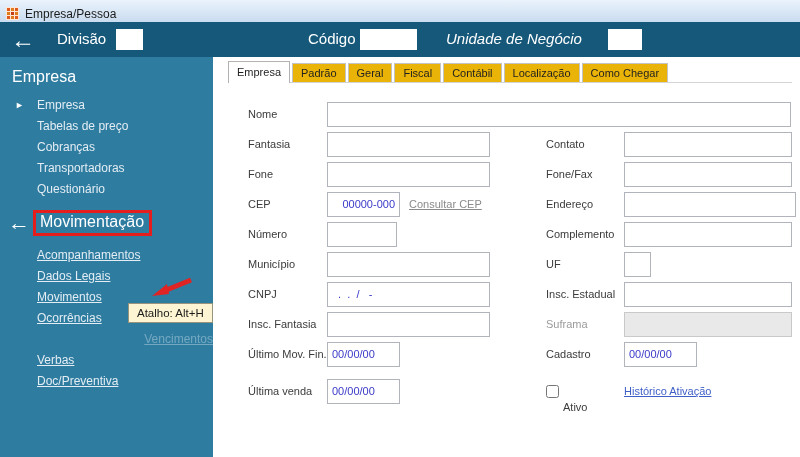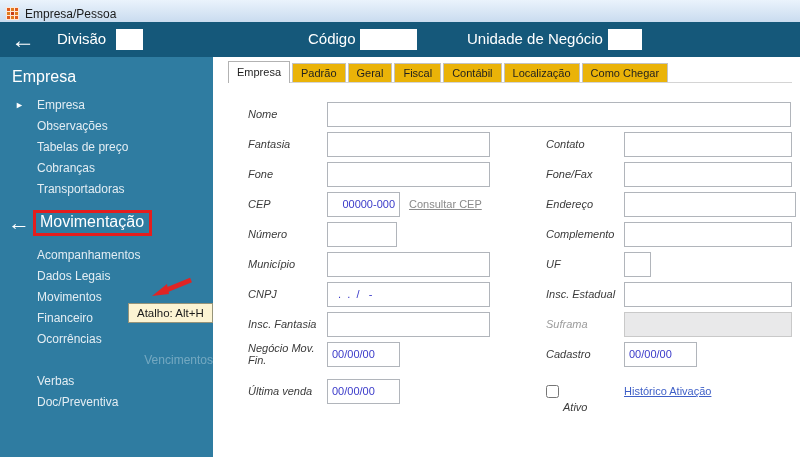--- a/index.html
+++ b/index.html
@@ -13,30 +13,30 @@
   .app-icon { width:13px; height:13px; margin-left:6px; }
   .titlebar-text { font-size:12px; color:#1b1b1b; margin-left:6px; }
 
   
   .appbar { position:absolute; left:0; top:22px; width:800px; height:35px; background:#15587a; }
   .appbar .back { position:absolute; left:11px; top:2px; color:#fff; font-size:24px; font-weight:bold; cursor:pointer; line-height:31px;}
   .appbar label { position:absolute; top:8px; color:#fff; font-size:15px; }
   .appbar input { position:absolute; top:7px; height:21px; border:none; background:#fff; font-size:13px; padding:0 3px; }
   #lbl-divisao{ left:57px; }  #inp-divisao{ left:116px; width:27px; }
   #lbl-codigo{ left:308px; }  #inp-codigo{ left:360px; width:57px; }
-  #lbl-unidade{ left:467px; } #inp-unidade{ left:608px; width:34px; }
+  #lbl-unidade{ left:446px;font-style:italic; } #inp-unidade{ left:608px; width:34px; }
 
   
   .sidebar { position:absolute; left:0; top:57px; width:213px; height:400px; background:#2f7ca1; }
   .sec-title { color:#ffffff; font-size:16px; margin:11px 0 0 12px; }
   .nav-list { margin-top:9px; }
   .nav-item { position:relative; height:21px; line-height:21px; padding-left:37px;
     color:#e3edf3; font-size:12px; cursor:pointer; white-space:nowrap; }
   .nav-item .tri { position:absolute; left:15px; top:0; color:#fff; font-size:9px; }
-  .sec2 .nav-item { }
+  .sec2 .nav-item { text-decoration:underline; }
   .nav-item.disabled { color:rgba(225,238,245,0.38); cursor:default;text-align:right; }
   .sec2-head { position:relative; margin-top:8px; height:30px; display:flex; align-items:center; }
   .sec2-head .back2 { color:#fff; font-size:22px; font-weight:bold; margin-left:8px; cursor:pointer; }
   .redbox { border:3px solid #e51d1d; color:#fff; font-size:16px; padding:0 5px 2px 4px; margin-left:3px; }
 
   
   .anno-arrow { position:absolute; left:149px; top:277px; width:44px; height:22px; pointer-events:none; }
   .tooltip { position:absolute; left:128px; top:303px; background:#fcf4d3; border:1px solid #96947a;
     font-size:11.5px; color:#1a1a1a; padding:3px 8px 3px 8px; white-space:nowrap;text-align:center; }
 
@@ -45,21 +45,21 @@
   .tabstrip { position:absolute; left:15px; top:5px; right:8px; display:flex; align-items:flex-end;
     border-bottom:1px solid #d4d4d4; height:21px; }
   .tab { font-size:11px; color:#1f1f1f; background:#eab308; border:1px solid #c3c3c3;
     padding:3px 8px 3px 8px; margin-right:2px; border-bottom:none; cursor:pointer; position:relative; }
   .tab.active { background:#fff; margin-bottom:-1px; padding-bottom:5px; padding-top:4px;
     border-color:#b2b2b2; z-index:2; }
 
   
   .formpanel { position:absolute; left:15px; top:26px; right:5px; bottom:4px; padding:16px 0 0 20px; background:#fff; }
   .frow { display:grid; grid-template-columns:79px 219px 78px 1fr; align-items:center; height:30px; }
-  .flabel { font-size:11px; color:#3b3b3b;font-style:italic; }
+  .flabel { font-size:11px; color:#3b3b3b; }
   .flabel.disabled { color:#9b9b9b; }
   .tbox { height:25px; border:1px solid #b1b5bb; background:#fff; font-size:11px; padding:0 4px;
     font-family:"Liberation Sans", sans-serif; color:#222; }
   .tbox:disabled { background:#e9e9ea; border-color:#c9c9c9; }
   .blue { color:#3a3ac9; }
   .alignright { text-align:right; }
   .w-nome{ width:464px; } .w-l{ width:163px; } .w-r{ width:168px; } .w-end{ width:172px; }
   .w-date{ width:73px; } .w-num{ width:70px; } .w-uf{ width:27px; }
   .graylink { font-size:11px; color:#8a8a8a; text-decoration:underline; margin-left:9px; cursor:pointer; }
   .bluelink { font-size:11px; color:#3e5fc7; text-decoration:underline; cursor:pointer; }
@@ -98,37 +98,36 @@
     <input id="inp-unidade" type="text" value="" style="">
   </div>
 
   <div class="sidebar">
     <div class="sec-title">Empresa</div>
     <div class="nav-list">
       <div class="nav-item">
         <span class="tri">►</span>
         <span>Empresa</span>
       </div>
-      <div class="nav-item"><span>Observações</span></div>
       <div class="nav-item"><span>Tabelas de preço</span></div>
       <div class="nav-item"><span>Cobranças</span></div>
       <div class="nav-item"><span>Transportadoras</span></div>
+      <div class="nav-item"><span>Questionário</span></div>
     </div>
 
     <div class="sec2-head">
       <span class="back2">←</span>
       <span class="redbox">
         <span>Movimentação</span>
       </span>
     </div>
     <div class="nav-list sec2" style="margin-top:7px;">
       <div class="nav-item"><span>Acompanhamentos</span></div>
       <div class="nav-item"><span>Dados Legais</span></div>
       <div class="nav-item"><span>Movimentos</span></div>
-      <div class="nav-item"><span>Financeiro</span></div>
       <div class="nav-item"><span>Ocorrências</span></div>
       <div class="nav-item disabled"><span>Vencimentos</span></div>
       <div class="nav-item"><span>Verbas</span></div>
       <div class="nav-item"><span>Doc/Preventiva</span></div>
     </div>
   </div>
 
   <svg class="anno-arrow" viewBox="0 0 44 22">
     <path d="M42 3 L15 14" stroke="#e02424" stroke-width="5" fill="none"></path>
     <polygon points="3,19 18,7 20,17" fill="#e02424"></polygon>
@@ -199,21 +198,21 @@
       </div>
 
       <div class="frow">
         <span class="flabel">Insc. Fantasia</span>
         <input class="tbox w-l" type="text" value="" style="">
         <span class="flabel disabled">Suframa</span>
         <input class="tbox w-r" type="text" disabled="" value="" style="">
       </div>
 
       <div class="frow">
-        <span class="flabel">Negócio Mov. Fin.</span>
+        <span class="flabel">Último Mov. Fin.</span>
         <input class="tbox w-date blue" type="text" value="00/00/00" style="">
         <span class="flabel">Cadastro</span>
         <input class="tbox w-date blue" type="text" value="00/00/00" style="">
       </div>
 
       <div class="frow">
         <span class="flabel">Última venda</span>
         <input class="tbox w-date blue" type="text" value="00/00/00" style="">
         <span class="ativocell">
           <input type="checkbox" style="">

